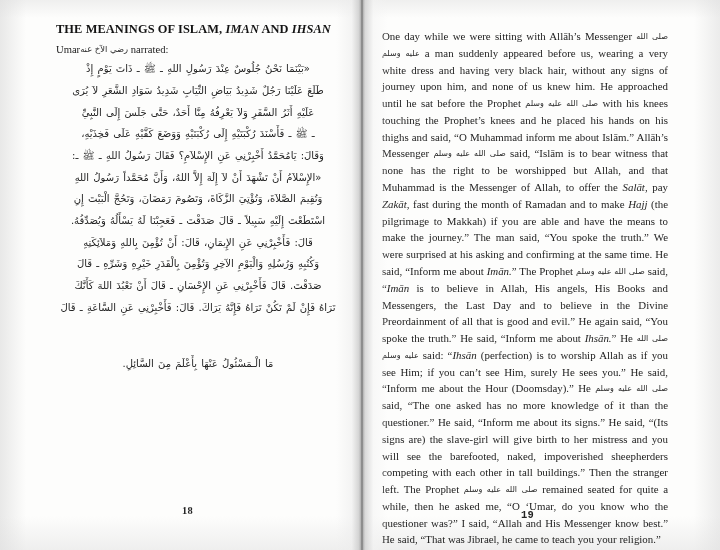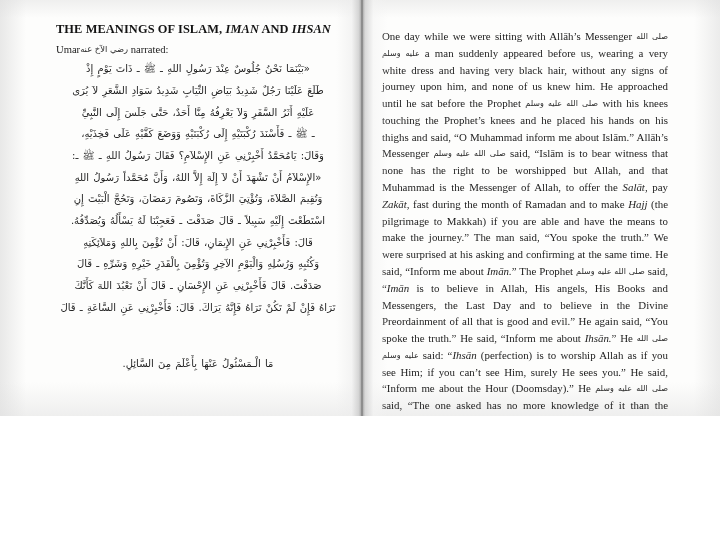--- a/index.html
+++ b/index.html
@@ -3,21 +3,21 @@
 <meta charset="utf-8">
 <style>
   html, body {
     margin: 0;
     padding: 0;
     background: #ffffff;
   }
   #spread {
     position: relative;
     width: 720px;
-    height: 416px;
+    height: 550px;
     background: #ffffff;
     overflow: hidden;
     font-family: "Liberation Serif", "DejaVu Serif", serif;
     color: #1d1d1d;
   }
 
   
   .page {
     position: absolute;
     top: 0;

